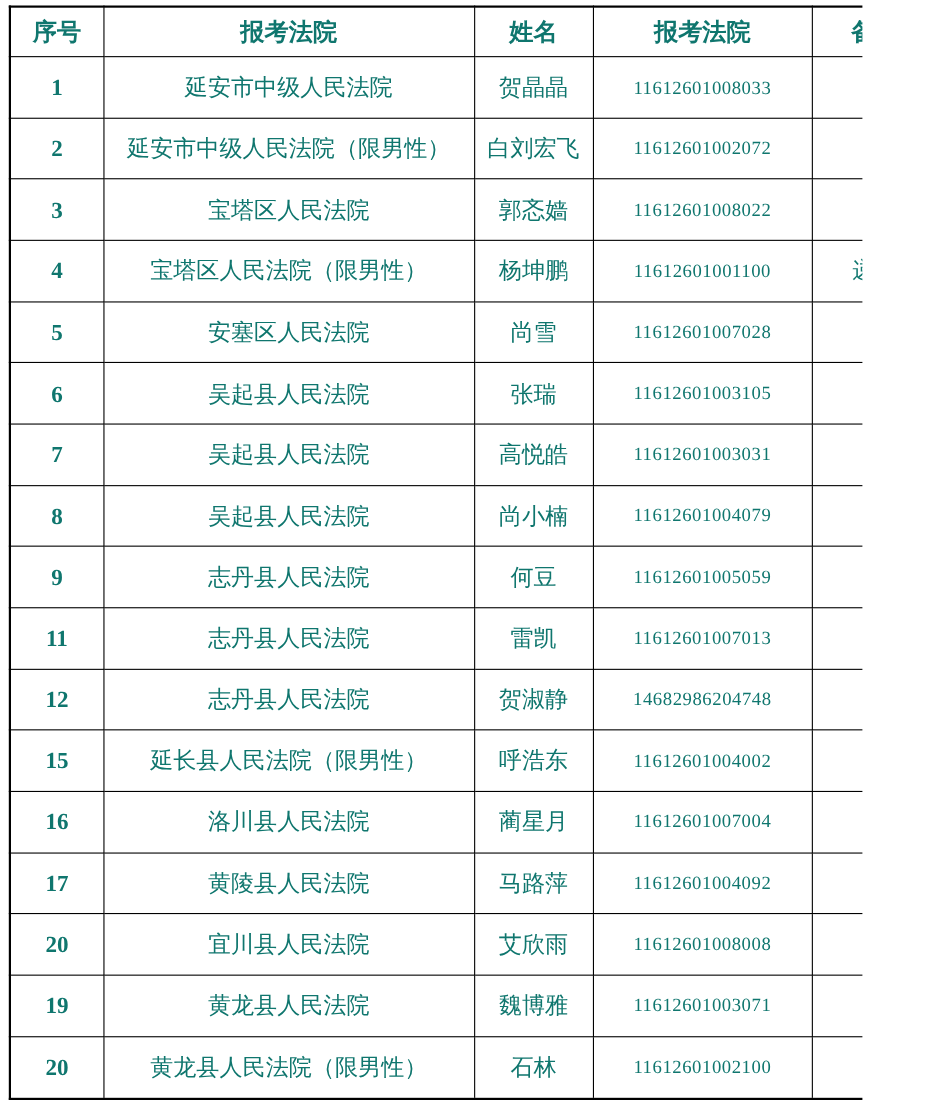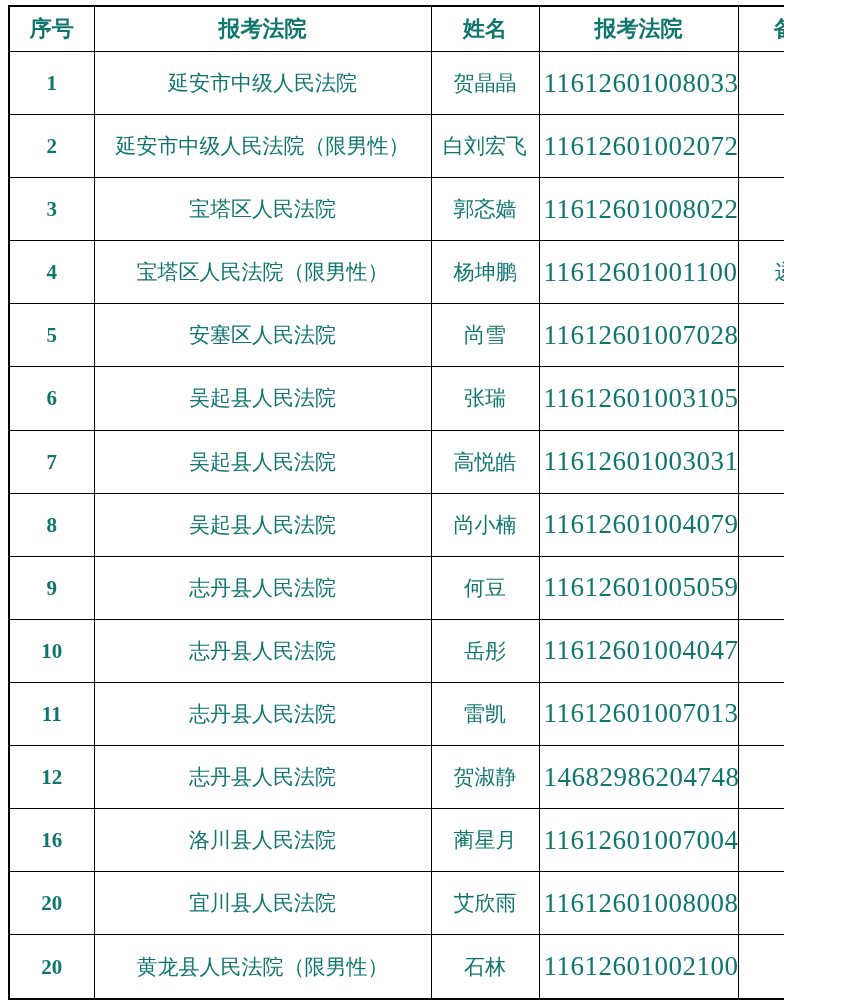--- a/index.html
+++ b/index.html
@@ -41,21 +41,21 @@
     font-weight: 700;
   }
   .roster td {
     font-size: 21px;
     font-weight: 400;
   }
   .roster td.col-no {
     font-weight: 700;
   }
   .roster td.col-ticket {
-    font-size: 27px;
+    font-size: 17px;
     letter-spacing: 0.5px;
   }
 </style>
 </head>
 <body>
 
 <div class="page">
   <table class="roster">
     <colgroup>
       <col style="width:85px">
@@ -131,52 +131,66 @@
       <td class="col-remark"></td>
     </tr>
         <tr>
       <td class="col-no">9</td>
       <td class="col-court">志丹县人民法院</td>
       <td class="col-name">何豆</td>
       <td class="col-ticket">11612601005059</td>
       <td class="col-remark"></td>
     </tr>
         <tr>
-      <td class="col-no">10</td>
-      <td class="col-court">志丹县人民法院</td>
-      <td class="col-name">岳彤</td>
-      <td class="col-ticket">11612601004047</td>
-      <td class="col-remark"></td>
-    </tr>
-        <tr>
       <td class="col-no">11</td>
       <td class="col-court">志丹县人民法院</td>
       <td class="col-name">雷凯</td>
       <td class="col-ticket">11612601007013</td>
       <td class="col-remark"></td>
     </tr>
         <tr>
       <td class="col-no">12</td>
       <td class="col-court">志丹县人民法院</td>
       <td class="col-name">贺淑静</td>
       <td class="col-ticket">14682986204748</td>
       <td class="col-remark"></td>
     </tr>
         <tr>
+      <td class="col-no">15</td>
+      <td class="col-court">延长县人民法院（限男性）</td>
+      <td class="col-name">呼浩东</td>
+      <td class="col-ticket">11612601004002</td>
+      <td class="col-remark"></td>
+    </tr>
+        <tr>
       <td class="col-no">16</td>
       <td class="col-court">洛川县人民法院</td>
       <td class="col-name">蔺星月</td>
       <td class="col-ticket">11612601007004</td>
       <td class="col-remark"></td>
     </tr>
         <tr>
+      <td class="col-no">17</td>
+      <td class="col-court">黄陵县人民法院</td>
+      <td class="col-name">马路萍</td>
+      <td class="col-ticket">11612601004092</td>
+      <td class="col-remark"></td>
+    </tr>
+        <tr>
       <td class="col-no">20</td>
       <td class="col-court">宜川县人民法院</td>
       <td class="col-name">艾欣雨</td>
       <td class="col-ticket">11612601008008</td>
+      <td class="col-remark"></td>
+    </tr>
+        <tr>
+      <td class="col-no">19</td>
+      <td class="col-court">黄龙县人民法院</td>
+      <td class="col-name">魏博雅</td>
+      <td class="col-ticket">11612601003071</td>
       <td class="col-remark"></td>
     </tr>
         <tr>
       <td class="col-no">20</td>
       <td class="col-court">黄龙县人民法院（限男性）</td>
       <td class="col-name">石林</td>
       <td class="col-ticket">11612601002100</td>
       <td class="col-remark"></td>
     </tr>
       </tbody>

